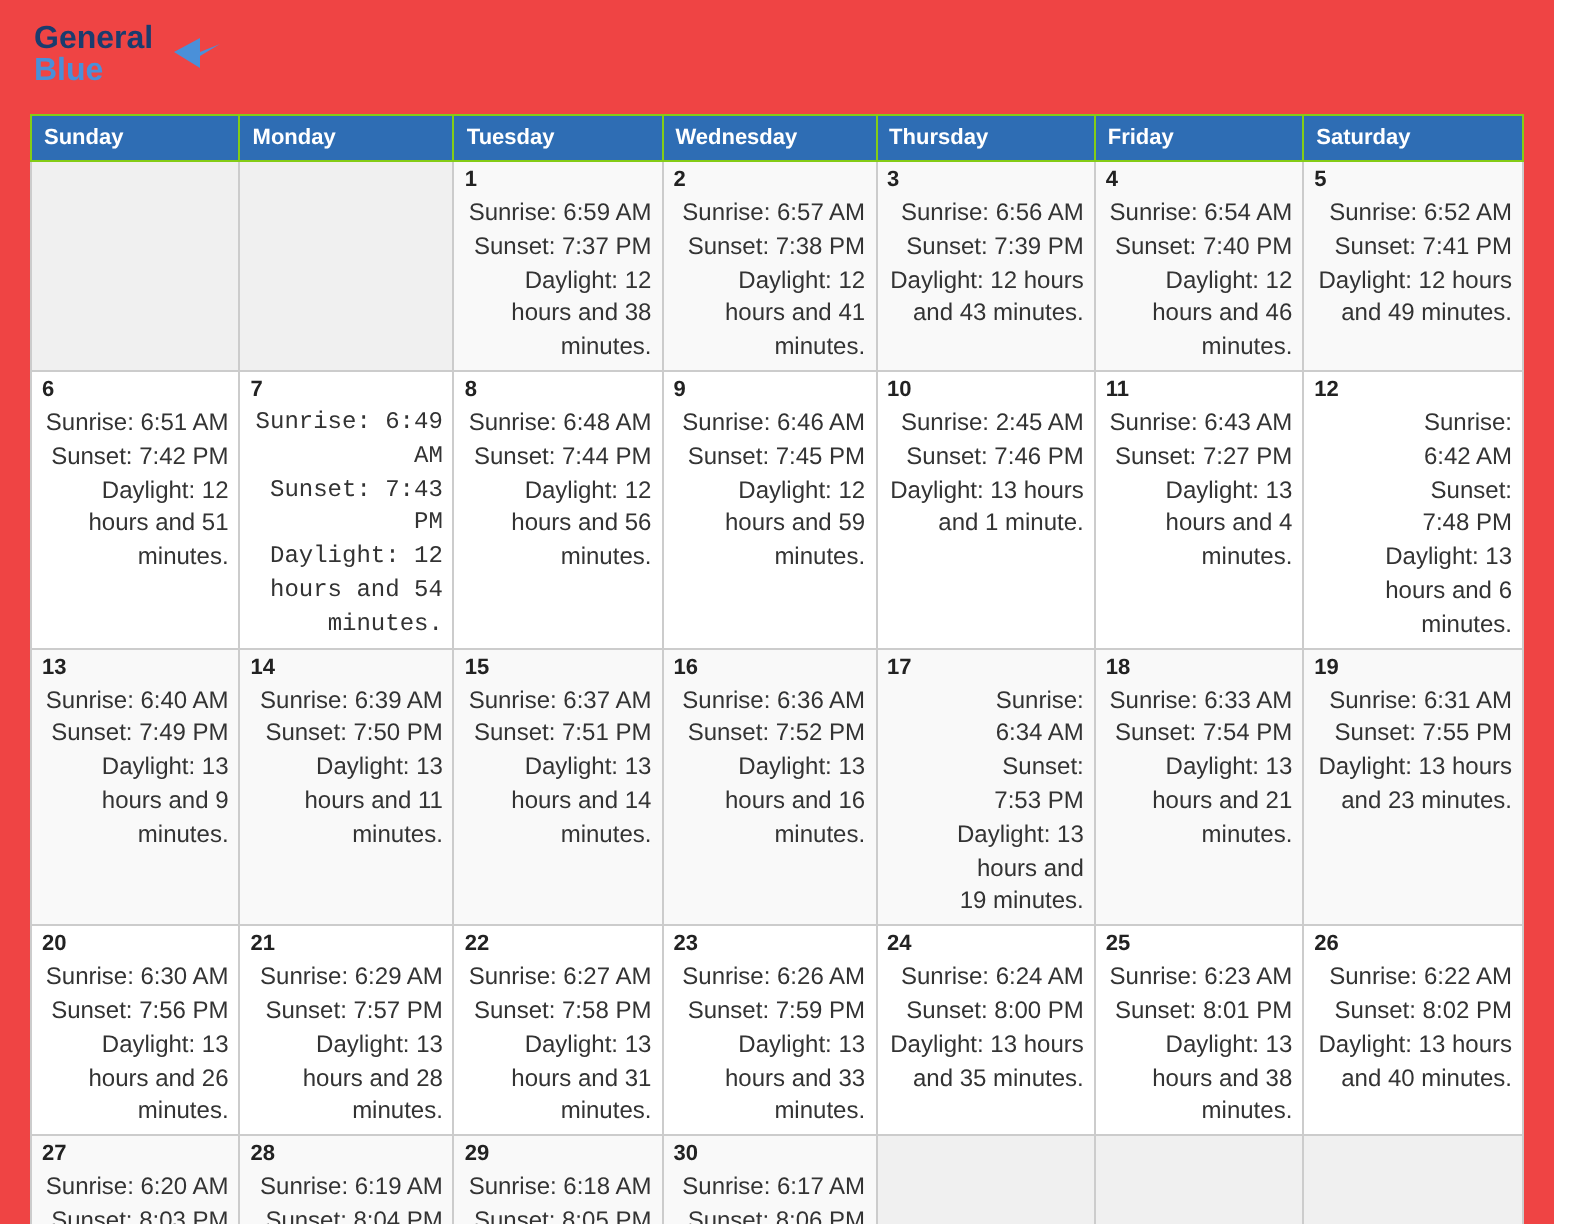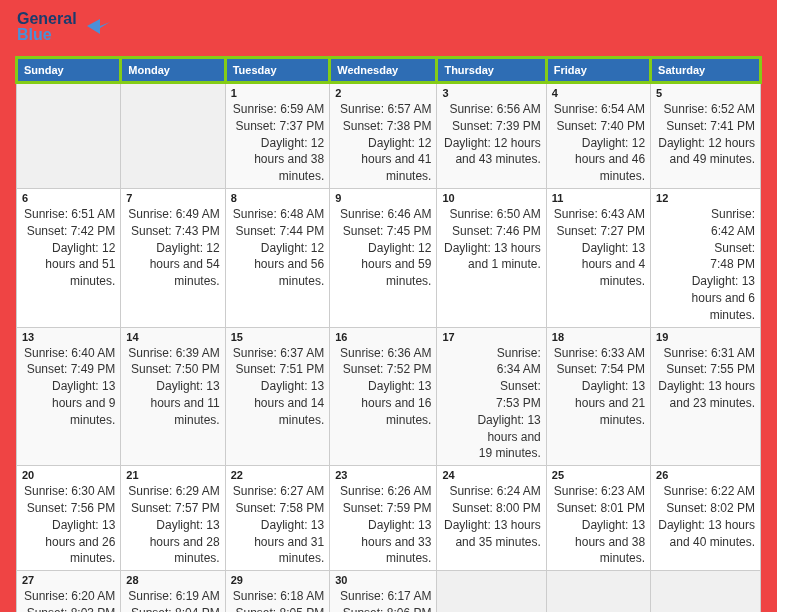--- a/index.html
+++ b/index.html
@@ -43,21 +43,21 @@
       border-collapse: collapse;
       font-size: 9.5px;
     }
     .calendar thead th {
       background: #2e6db4;
       color: #fff;
       text-align: left;
       padding: 5px 6px;
       font-size: 11px;
       font-weight: bold;
-      border: 3px solid #84cc16;
+      border: 1px solid #84cc16;
     }
     .calendar tbody td {
       border: 1px solid #ccc;
       vertical-align: top;
       padding: 3px 5px;
       width: 113px;
       height: 82px;
     }
     .calendar tbody tr:nth-child(odd) td {
       background: #f9f9f9;
@@ -151,39 +151,39 @@
         </tr>
         <tr>
           <td>
             <div class="day-number">6</div>
             <div class="day-info" style="white-space: pre-line;">Sunrise: 6:51 AM
 Sunset: 7:42 PM
 Daylight: 12 hours and 51 minutes.</div>
           </td>
           <td>
             <div class="day-number">7</div>
-            <div class="day-info" style="white-space: pre-line;">Sunrise: 6:49 AM
+            <div class="day-info" style="white-space: pre-line; font-family: Liberation Mono, monospace;">Sunrise: 6:49 AM
 Sunset: 7:43 PM
 Daylight: 12 hours and 54 minutes.</div>
           </td>
           <td>
             <div class="day-number">8</div>
             <div class="day-info" style="white-space: pre-line;">Sunrise: 6:48 AM
 Sunset: 7:44 PM
 Daylight: 12 hours and 56 minutes.</div>
           </td>
           <td>
             <div class="day-number">9</div>
             <div class="day-info" style="white-space: pre-line;">Sunrise: 6:46 AM
 Sunset: 7:45 PM
 Daylight: 12 hours and 59 minutes.</div>
           </td>
           <td>
             <div class="day-number">10</div>
-            <div class="day-info" style="white-space: pre-line;">Sunrise: 6:50 AM
+            <div class="day-info" style="white-space: pre-line;">Sunrise: 2:45 AM
 Sunset: 7:46 PM
 Daylight: 13 hours and 1 minute.</div>
           </td>
           <td>
             <div class="day-number">11</div>
             <div class="day-info" style="white-space: pre-line;">Sunrise: 6:43 AM
 Sunset: 7:27 PM
 Daylight: 13 hours and 4 minutes.</div>
           </td>
           <td>

